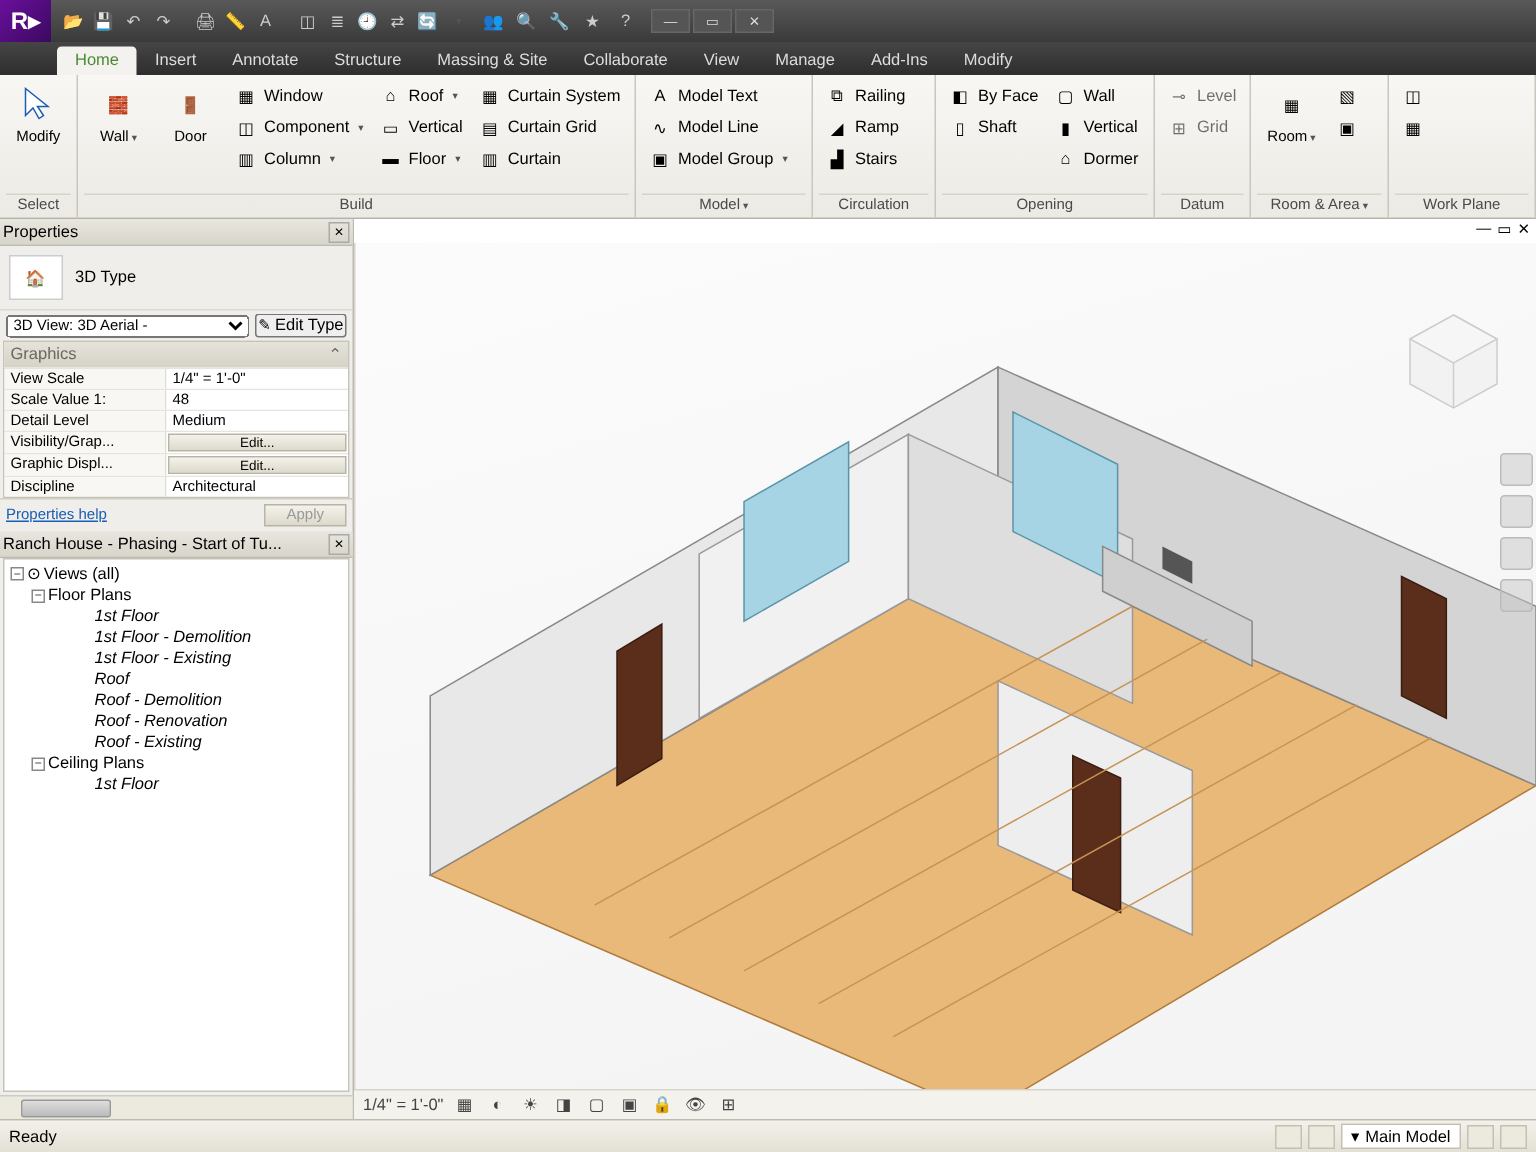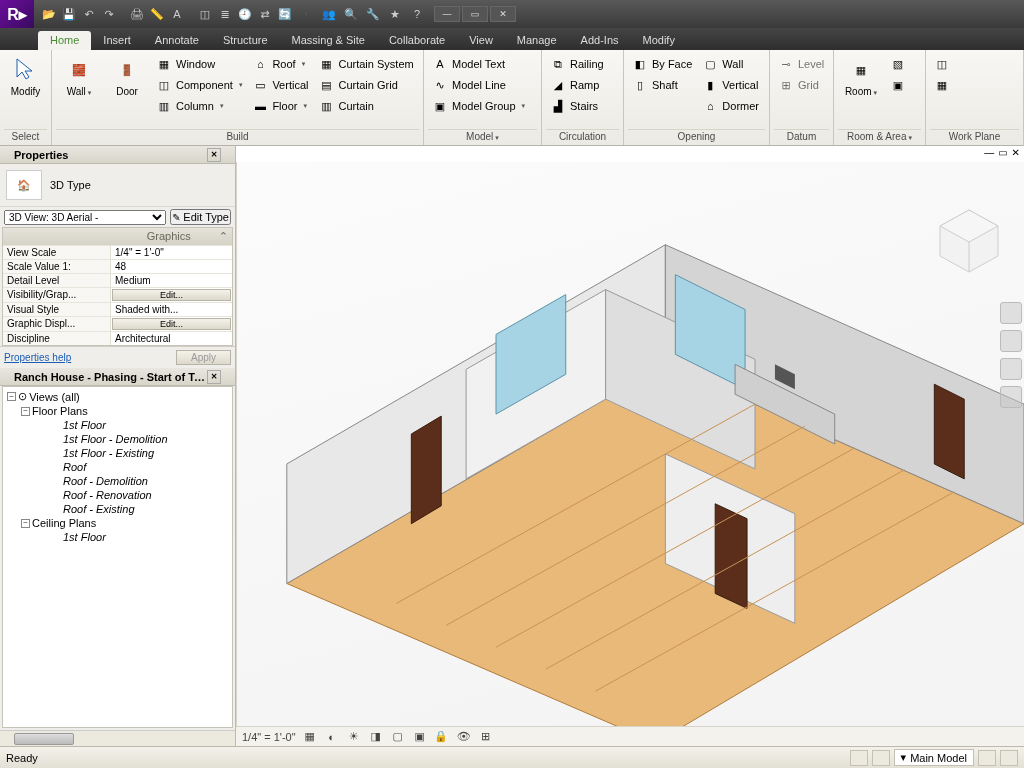--- a/index.html
+++ b/index.html
@@ -32,28 +32,28 @@
 .stack { display:flex; flex-direction:column; gap:1px; padding:2px 0; }
 .small-btn { display:flex; align-items:center; gap:4px; padding:2px 4px; border-radius:2px; white-space:nowrap; }
 .small-btn .si { width:16px; height:16px; display:flex; align-items:center; justify-content:center; }
 .dd::after { content:"▾"; font-size:7px; color:#555; margin-left:2px; }
 
 
 .workspace { display:flex; height:600px; }
 .left-col { width:236px; background:#efeeea; border-right:1px solid #bdbab0; display:flex; flex-direction:column; }
 
 
-.pane-header { height:18px; background:linear-gradient(#e8e6df,#d8d5ca); border-bottom:1px solid #bdbab0; display:flex; align-items:center; padding:0 14px; font-size:11px; justify-content:space-between;font-weight:bold; }
+.pane-header { height:18px; background:linear-gradient(#e8e6df,#d8d5ca); border-bottom:1px solid #bdbab0; display:flex; align-items:center; padding:0 2px; font-size:11px; justify-content:space-between; }
 .close-x { width:14px; height:14px; border:1px solid #aaa; display:flex; align-items:center; justify-content:center; font-size:8px; }
 .prop-top { padding:6px; display:flex; align-items:center; gap:8px; }
 .prop-top .house { width:36px; height:30px; background:#fff; border:1px solid #ccc; display:flex; align-items:center; justify-content:center; }
 .prop-row { display:flex; align-items:center; padding:2px 4px; gap:4px; border-top:1px solid #dcdad2; }
 .prop-row select, .prop-row button { font-size:10px; }
 .prop-grid { background:#fff; border:1px solid #c6c3b8; margin:0 2px; }
-.pg-head { background:linear-gradient(#e5e3da,#d5d2c6); padding:2px 4px; font-size:10px; color:#6a675c; display:flex; justify-content:flex-end;gap:28px; }
+.pg-head { background:linear-gradient(#e5e3da,#d5d2c6); padding:2px 4px; font-size:10px; color:#6a675c; display:flex; justify-content:space-between;gap:28px; }
 .pg-row { display:flex; border-top:1px solid #e6e4db; }
 .pg-row > div:first-child { width:108px; padding:1px 4px; font-size:10px; border-right:1px solid #e0ddd2; background:#f8f7f3; white-space:nowrap; overflow:hidden; text-overflow:ellipsis;}
 .pg-row > div:last-child { flex:1; padding:1px 4px; font-size:10px; background:#fff; }
 .pg-row button { width:100%; font-size:9px; background:linear-gradient(#f4f2ea,#ddd9cc); border:1px solid #b8b4a5; }
 .prop-footer { display:flex; justify-content:space-between; align-items:center; padding:3px 4px; border-top:1px solid #d0cdc2; }
 .prop-footer a { color:#1a5db4; text-decoration:underline; font-size:10px; }
 .prop-footer button { font-size:10px; padding:1px 14px; background:linear-gradient(#f4f2ea,#ddd9cc); border:1px solid #b8b4a5; color:#999;}
 
 
 .browser { flex:1; display:flex; flex-direction:column; min-height:0; }
@@ -358,24 +358,20 @@
           </div>
           <div class="pg-row">
             <div>Detail Level</div>
             <div>Medium</div>
           </div>
           <div class="pg-row">
             <div>Visibility/Grap...</div>
             <div style="padding: 1px;"><button>Edit...</button></div>
           </div>
           <div class="pg-row">
-            <div>Visual Style</div>
-            <div>Shaded with...</div>
-          </div>
-          <div class="pg-row">
             <div>Graphic Displ...</div>
             <div style="padding: 1px;"><button>Edit...</button></div>
           </div>
           <div class="pg-row">
             <div>Discipline</div>
             <div>Architectural</div>
           </div>
         </div>
     </div>
     <div class="prop-footer">

